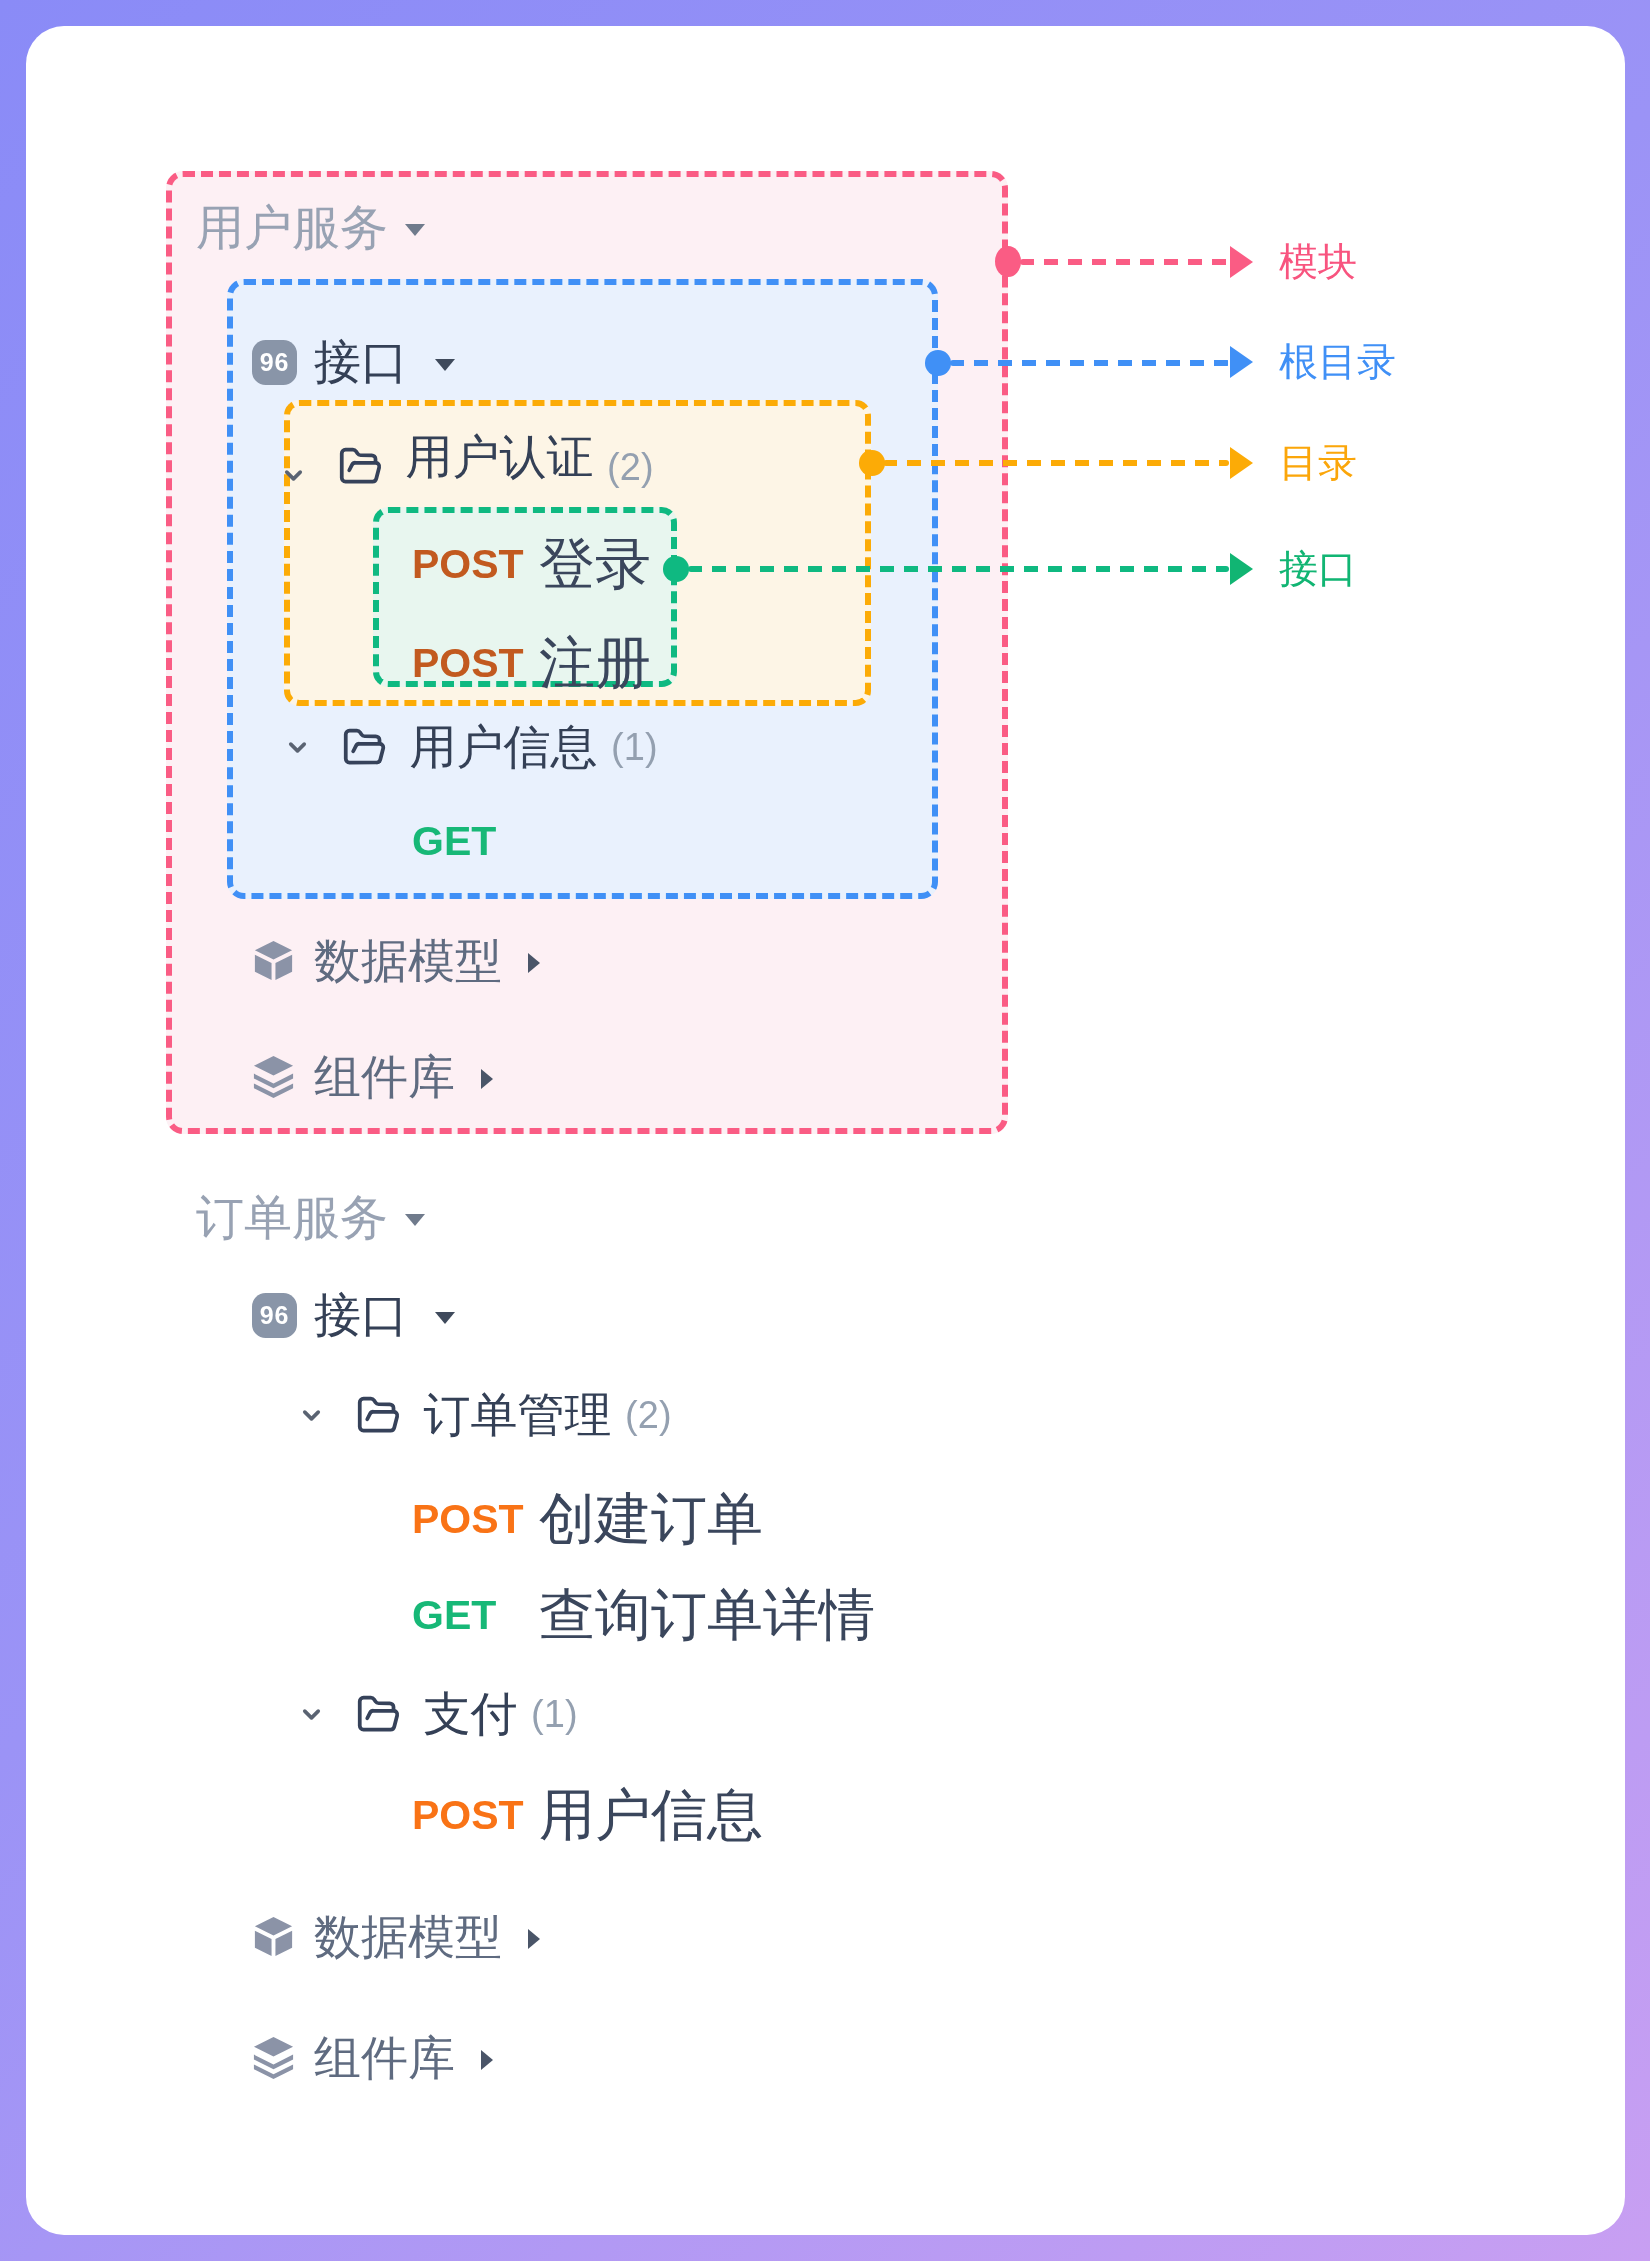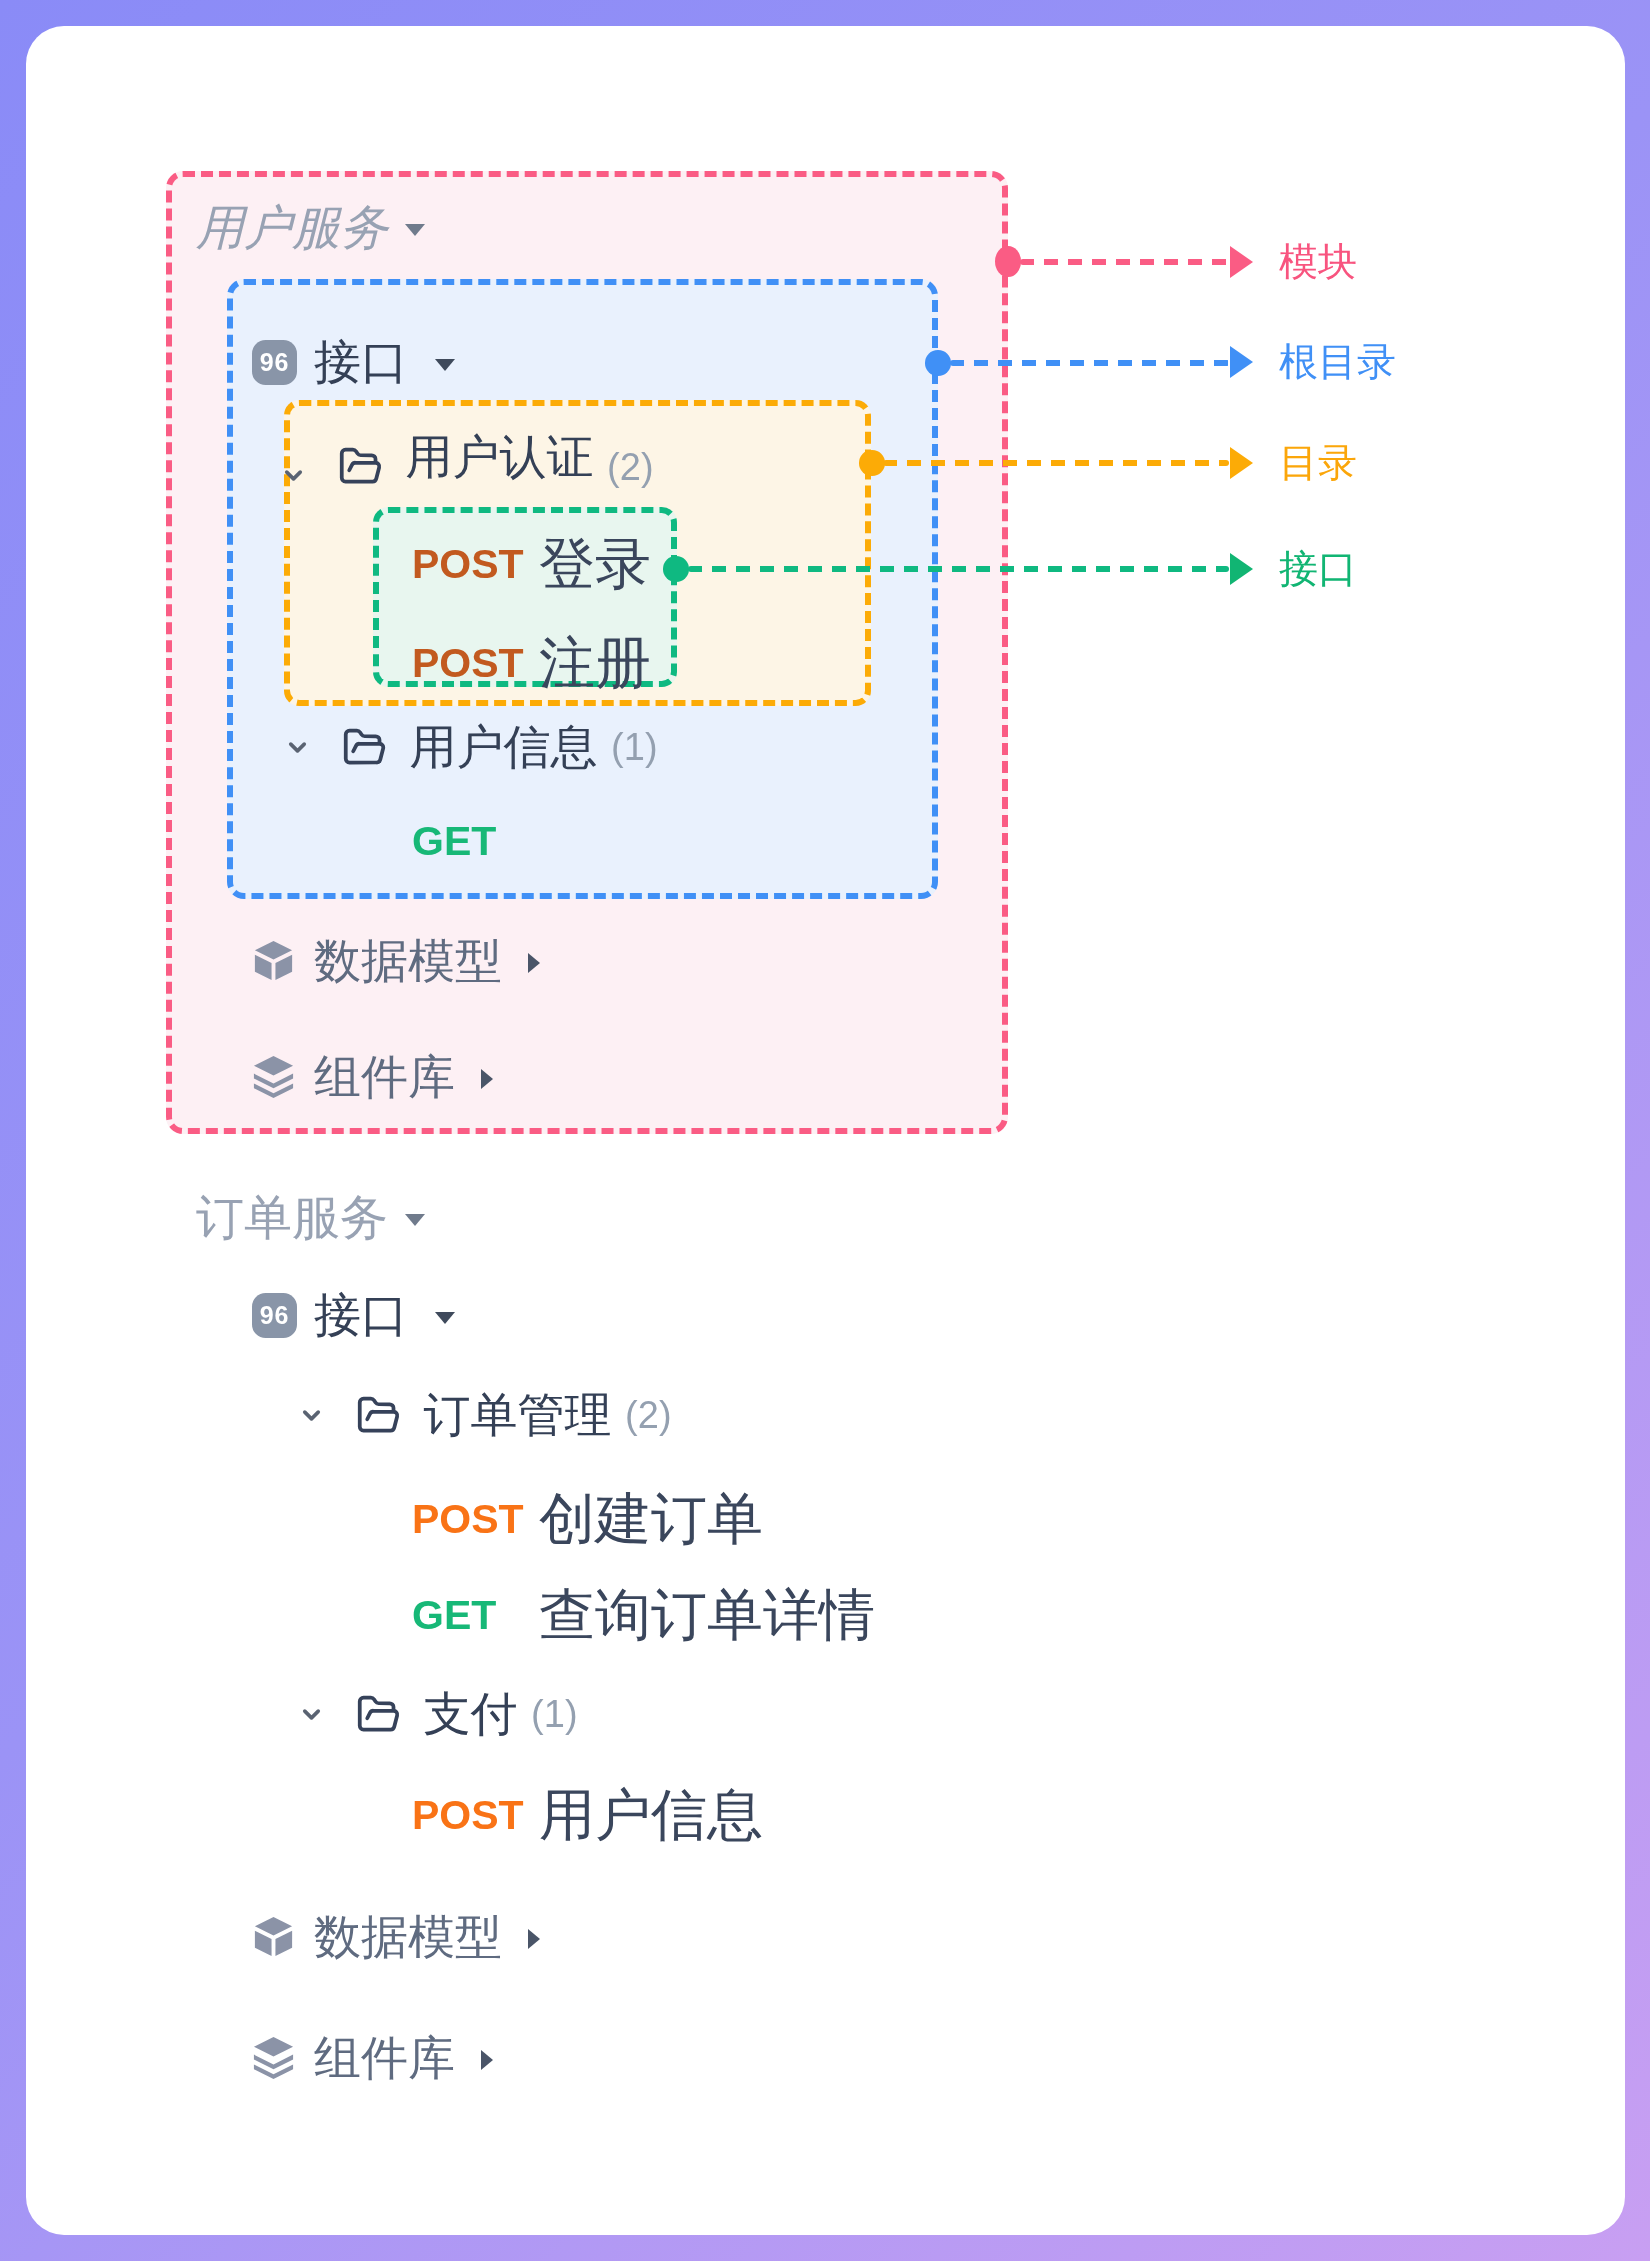--- a/index.html
+++ b/index.html
@@ -56,21 +56,21 @@
 <body>
 
 <div class="stage">
   <div class="card"></div>
 
   <div class="gbox box-pink"></div>
   <div class="gbox box-blue"></div>
   <div class="gbox box-orange"></div>
   <div class="gbox box-green"></div>
 
-  <div class="row" style="left:196px;top:200px;font-style:italic;">
+  <div class="row" style="left:196px;top:200px;">
     <span class="service-name">用户服务</span>
     <span class="caret-down"></span>
   </div>
 
   <div class="row" style="left:252px;top:335px;">
     <span class="apiicon">96</span>
     <span class="tree-label gap20">接口</span>
     <span class="caret-down dark"></span>
   </div>
 

